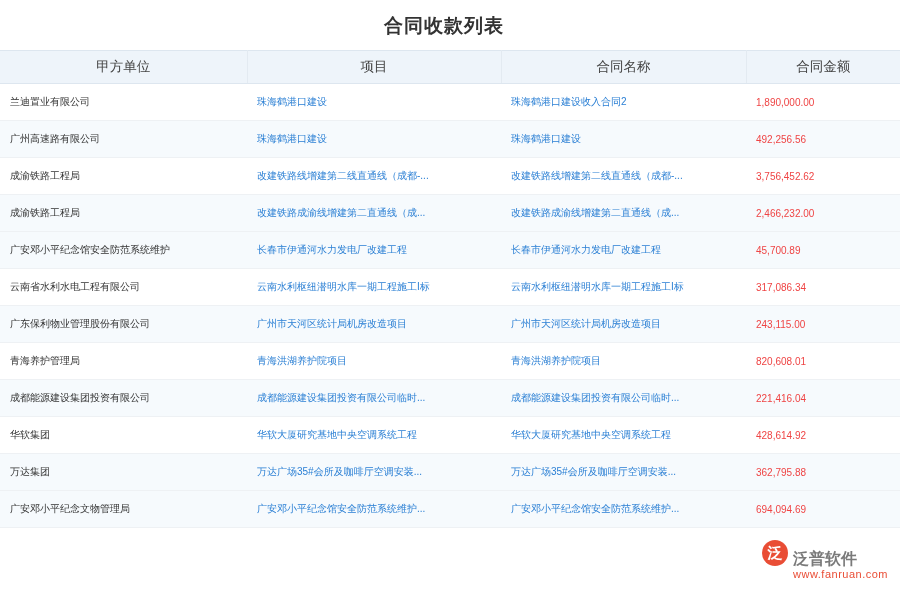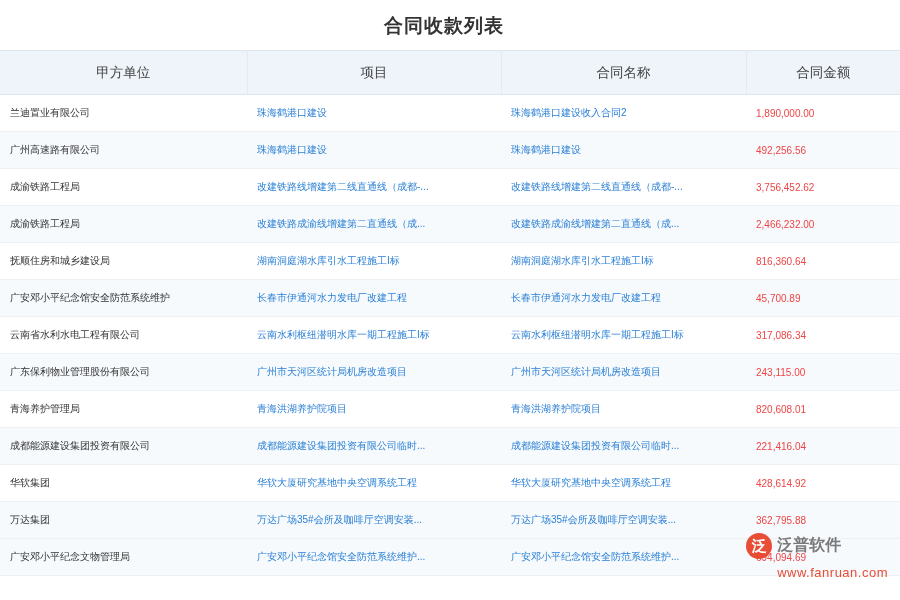--- a/index.html
+++ b/index.html
@@ -26,21 +26,21 @@
   table.list {
     width: 900px;
     border-collapse: collapse;
     table-layout: fixed;
   }
   table.list thead th {
     background: #eef4fa;
     color: #444444;
     font-size: 13.5px;
     font-weight: normal;
-    height: 44px;
+    height: 33px;
     border-top: 1px solid #dde6ef;
     border-bottom: 1px solid #dde6ef;
     border-right: 1px solid #e3eaf1;
     text-align: center;
     padding: 0 6px;
     box-sizing: border-box;
     margin-top: 26px;
   }
   table.list thead th:last-child {
     border-right: none;
@@ -105,24 +105,23 @@
     flex-direction: column;
     line-height: 1.1;
   }
   .wm-main {
     font-size: 16px;
     font-weight: bold;
     color: #737373;
     margin-top: 24px;
   }
   .wm-sub {
-    font-size: 13px;
+    font-size: 11px;
     color: #e8442b;
     letter-spacing: 0.5px;
-    margin-top: 12px;
   }
 </style>
 </head>
 <body>
 
 <div class="page-title">合同收款列表</div>
 
 <table class="list">
   <colgroup>
     <col class="c1">
@@ -156,26 +155,20 @@
       <td class="col-project">改建铁路线增建第二线直通线（成都-...</td>
       <td class="col-contract">改建铁路线增建第二线直通线（成都-...</td>
       <td class="col-amount">3,756,452.62</td>
     </tr>
     <tr class="alt">
       <td class="col-party">成渝铁路工程局</td>
       <td class="col-project">改建铁路成渝线增建第二直通线（成...</td>
       <td class="col-contract">改建铁路成渝线增建第二直通线（成...</td>
       <td class="col-amount">2,466,232.00</td>
     </tr>
-    <tr>
-      <td class="col-party">抚顺住房和城乡建设局</td>
-      <td class="col-project">湖南洞庭湖水库引水工程施工I标</td>
-      <td class="col-contract">湖南洞庭湖水库引水工程施工I标</td>
-      <td class="col-amount">816,360.64</td>
-    </tr>
     <tr class="alt">
       <td class="col-party">广安邓小平纪念馆安全防范系统维护</td>
       <td class="col-project">长春市伊通河水力发电厂改建工程</td>
       <td class="col-contract">长春市伊通河水力发电厂改建工程</td>
       <td class="col-amount">45,700.89</td>
     </tr>
     <tr>
       <td class="col-party">云南省水利水电工程有限公司</td>
       <td class="col-project">云南水利枢纽潜明水库一期工程施工I标</td>
       <td class="col-contract">云南水利枢纽潜明水库一期工程施工I标</td>

